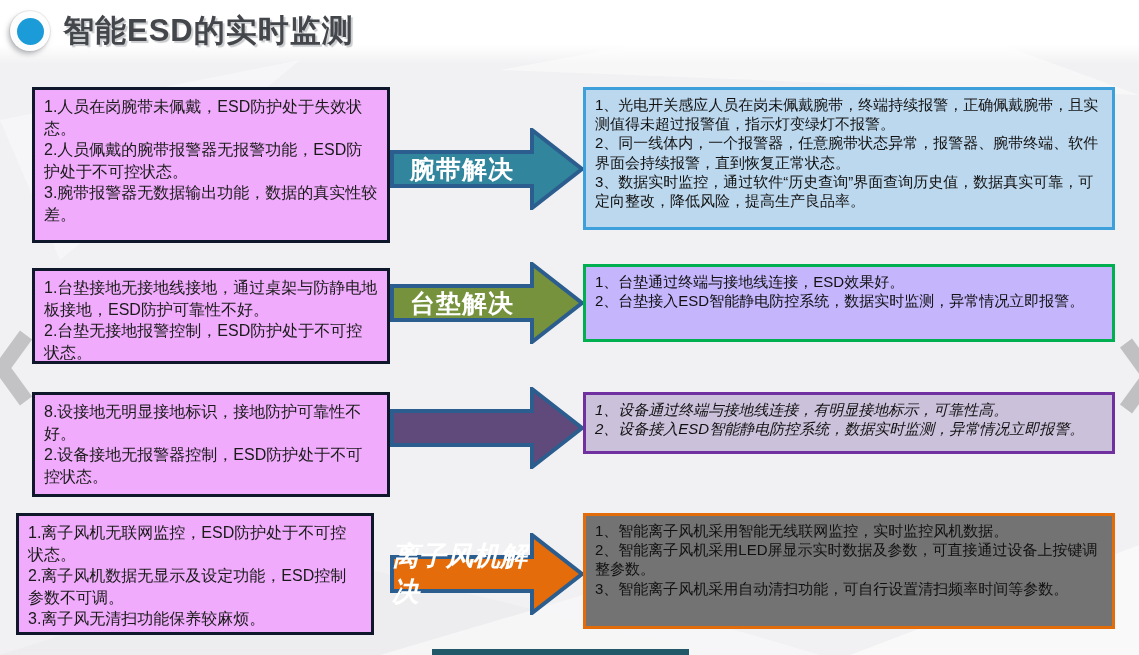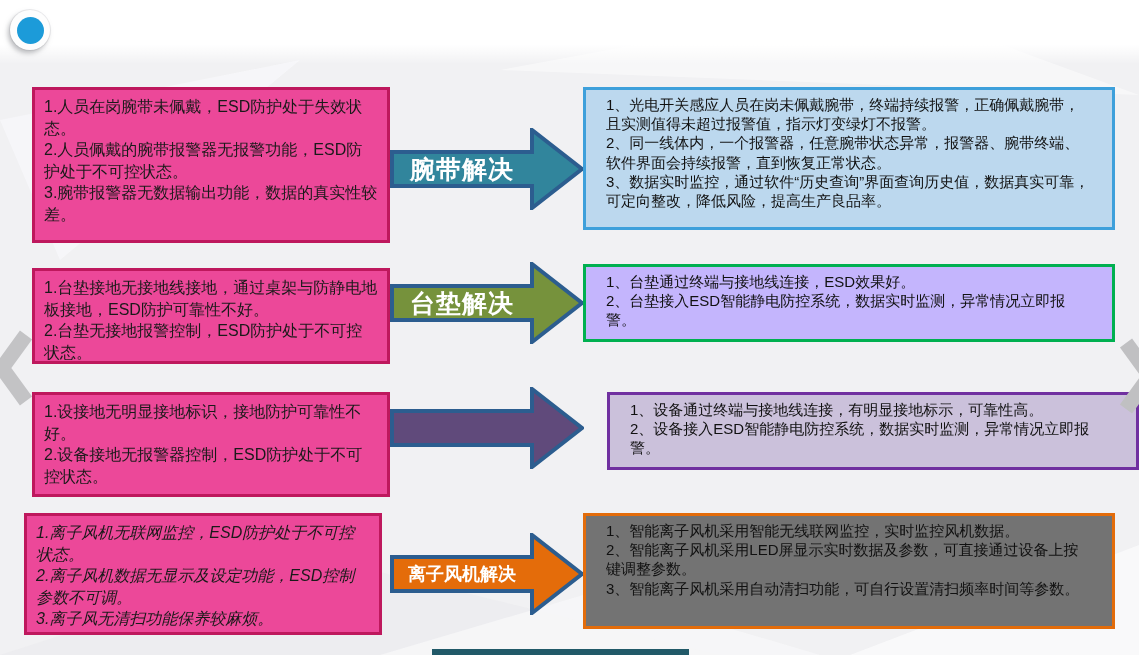--- a/index.html
+++ b/index.html
@@ -12,35 +12,35 @@
   .header-band{position:absolute;left:0;top:0;width:1139px;height:64px;
     background:linear-gradient(#ffffff 70%,rgba(255,255,255,0));z-index:1;}
   .title-wrap{position:absolute;left:10px;top:10px;z-index:3;display:flex;align-items:center;}
   .title-bullet{width:40px;height:40px;border-radius:50%;background:#fdfdfd;
     box-shadow:-2px 3px 5px rgba(130,132,136,.55), 0 0 0 1px #ececee;
     display:flex;align-items:center;justify-content:center;}
   .title-bullet-inner{width:27px;height:27px;border-radius:50%;background:#1c9bd9;}
   .page-title{margin-left:13px;font-size:31px;font-weight:bold;color:#43464b;
     letter-spacing:1px;text-shadow:2px 2px 1px rgba(140,142,146,.45);}
   .box{position:absolute;box-sizing:border-box;z-index:2;}
-  .prob{background:#ec4899;border:3px solid #be185d;color:#1a1a1a;
+  .prob{background:#f0abfc;border:3px solid #0f172a;color:#1a1a1a;
     font-size:16px;line-height:1.35;padding:6px 9px;white-space:pre-line;}
   .sol{border-style:solid;border-width:3px;color:#111;
-    font-size:15px;line-height:1.28;padding:5px 20px;white-space:pre-line;}
+    font-size:15px;line-height:1.28;padding:5px 9px;white-space:pre-line;}
   .row1 .sol{background:#bcd8ee;border-color:#3ea0db;}
   .row2 .sol{background:#c4b5fd;border-color:#00b050;}
   .row3 .sol{background:#cbc1db;border-color:#7030a0;}
   .row4 .sol{background:#737373;border-color:#e36c0a;}
   .arrow{position:absolute;width:194px;height:82px;z-index:2;}
   .arrow svg{position:absolute;left:0;top:0;display:block;}
   .arrow polygon{stroke:#2c5d8f;stroke-width:4;stroke-linejoin:miter;}
   .arrow-label{position:absolute;left:2px;top:0;width:140px;height:82px;
     display:flex;align-items:center;justify-content:center;
     color:#ffffff;font-weight:bold;font-size:25px;letter-spacing:1px;}
-  .row4 .arrow-label{font-size:18px;letter-spacing:0;}
+  .row4 .arrow-label{font-size:27px;letter-spacing:0;font-style:italic;}
   .chevron{position:absolute;z-index:4;cursor:pointer;}
   .chevron svg{display:block;}
   .bottom-bar{position:absolute;left:432px;top:649px;width:257px;height:6px;
     background:#215968;z-index:3;}
 </style>
 </head>
 <body>
 
 <svg class="bg-deco" viewBox="0 0 1139 655">
   <polygon points="500,70 880,0 1139,95" fill="#ffffff" opacity="0.45"></polygon>
@@ -48,20 +48,21 @@
   <polygon points="0,655 310,555 720,655" fill="#e9e9ec" opacity="0.55"></polygon>
   <polygon points="850,655 1139,545 1139,655" fill="#fafafb" opacity="0.9"></polygon>
   <polygon points="380,655 600,590 820,655" fill="#f7f7f9" opacity="0.8"></polygon>
 </svg>
 <div class="header-band"></div>
 
 <div class="title-wrap">
   <div class="title-bullet">
     <div class="title-bullet-inner"></div>
   </div>
+  <div class="page-title">智能ESD的实时监测</div>
 </div>
 
 <div class="row1">
   <div class="box prob" style="left:32px;top:87px;width:358px;height:156px;">1.人员在岗腕带未佩戴，ESD防护处于失效状态。
 2.人员佩戴的腕带报警器无报警功能，ESD防护处于不可控状态。
 3.腕带报警器无数据输出功能，数据的真实性较差。</div>
   <div class="arrow" style="left:390px;top:128px;">
     <svg width="194" height="82" viewBox="0 0 194 82">
       <polygon points="2,24 142,24 142,2 192,41 142,80 142,58 2,58" fill="#31859c"></polygon>
     </svg>
@@ -79,33 +80,33 @@
     <svg width="194" height="82" viewBox="0 0 194 82">
       <polygon points="2,24 142,24 142,2 192,41 142,80 142,58 2,58" fill="#76923c"></polygon>
     </svg>
     <div class="arrow-label">台垫解决</div>
   </div>
   <div class="box sol" style="left:583px;top:264px;width:532px;height:78px;">1、台垫通过终端与接地线连接，ESD效果好。
 2、台垫接入ESD智能静电防控系统，数据实时监测，异常情况立即报警。</div>
 </div>
 
 <div class="row3">
-  <div class="box prob" style="left:32px;top:392px;width:358px;height:105px;">1.设接地无明显接地标识，接地防护可靠性不好。
+  <div class="box prob" style="left:32px;top:392px;width:358px;height:105px;">8.设接地无明显接地标识，接地防护可靠性不好。
 2.设备接地无报警器控制，ESD防护处于不可控状态。</div>
   <div class="arrow" style="left:390px;top:387px;">
     <svg width="194" height="82" viewBox="0 0 194 82">
       <polygon points="2,24 142,24 142,2 192,41 142,80 142,58 2,58" fill="#604a7b"></polygon>
     </svg>
   </div>
-  <div class="box sol" style="left:607px;top:392px;width:532px;height:78px;">1、设备通过终端与接地线连接，有明显接地标示，可靠性高。
+  <div class="box sol" style="left:583px;top:392px;width:532px;height:62px;font-style:italic;">1、设备通过终端与接地线连接，有明显接地标示，可靠性高。
 2、设备接入ESD智能静电防控系统，数据实时监测，异常情况立即报警。</div>
 </div>
 
 <div class="row4">
-  <div class="box prob" style="left:24px;top:513px;width:358px;height:122px;font-style:italic;">1.离子风机无联网监控，ESD防护处于不可控状态。
+  <div class="box prob" style="left:16px;top:513px;width:358px;height:122px;">1.离子风机无联网监控，ESD防护处于不可控状态。
 2.离子风机数据无显示及设定功能，ESD控制参数不可调。
 3.离子风无清扫功能保养较麻烦。</div>
   <div class="arrow" style="left:390px;top:533px;">
     <svg width="194" height="82" viewBox="0 0 194 82">
       <polygon points="2,24 142,24 142,2 192,41 142,80 142,58 2,58" fill="#e46c0a"></polygon>
     </svg>
     <div class="arrow-label">离子风机解决</div>
   </div>
   <div class="box sol" style="left:583px;top:513px;width:532px;height:116px;">1、智能离子风机采用智能无线联网监控，实时监控风机数据。
 2、智能离子风机采用LED屏显示实时数据及参数，可直接通过设备上按键调整参数。

